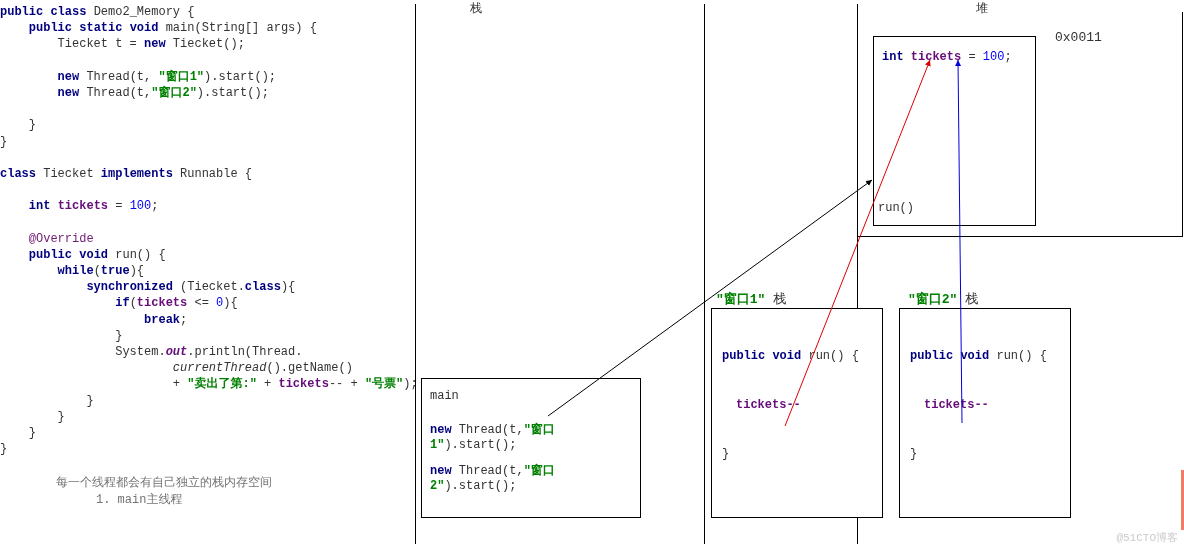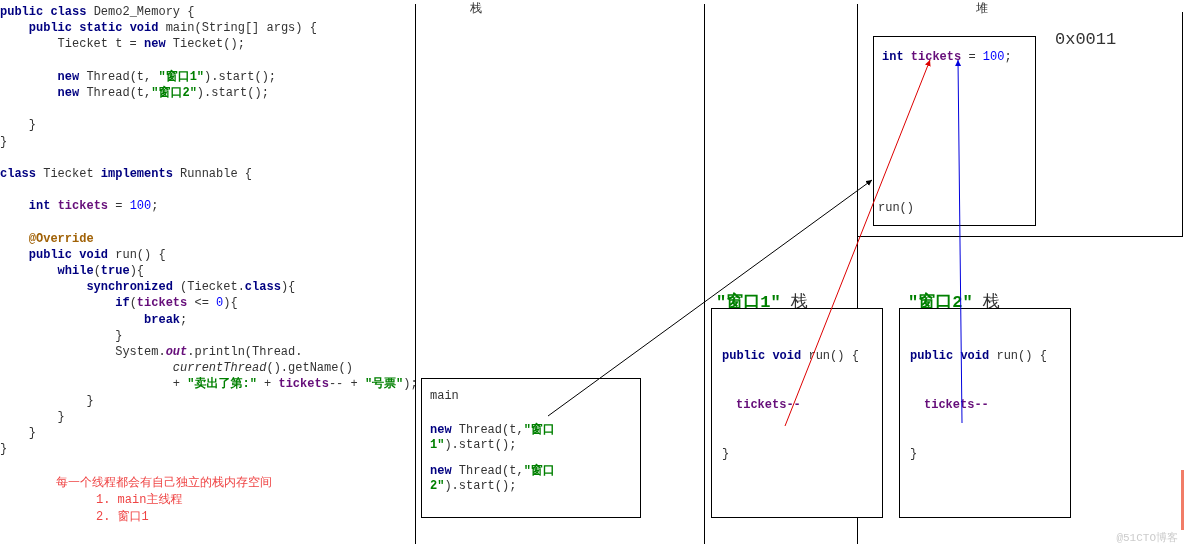--- a/index.html
+++ b/index.html
@@ -11,38 +11,38 @@
     color: #333;
     width: 1184px;
     height: 549px;
     position: relative;
     overflow: hidden;
   }
   .kw { color: #000080; font-weight: bold; }
   .num { color: #0000ff; }                
   .str { color: #008000; font-weight: bold; }      
   .cls { color: #333; }                   
-  .ann { color: #a16207; font-weight: bold; }                
+  .ann { color: #701a75; }                
   .fld { color: #660e7a; font-weight: bold; }
   .run-name { font-style: italic; }
 
   #code-left {
     position: absolute;
     left: 0;
     top: 4px;
     width: 415px;
     white-space: pre;
     line-height: 1.35;
   }
   #comments {
     position: absolute;
     left: 56px;
     top: 475px;
     line-height: 1.4;
-    color: #ef4444;
+    color: #737373;
   }
 
   .frame {
     position: absolute;
     border: 1px solid #000;
     background: #fff;
   }
 
   
   .vline {
@@ -53,21 +53,21 @@
     background: #000;
   }
   .header-label {
     position: absolute;
     top: 0px;
     font-size: 12px;
   }
 
   .tiny-label {
     position: absolute;
-    font-size: 17px;
+    font-size: 13px;
   }
 
   svg.arrows {
     position: absolute;
     left: 0;
     top: 0;
     width: 1184px;
     height: 549px;
     pointer-events: none;
   }
@@ -115,21 +115,20 @@
                         <span class="run-name">currentThread</span><span>().getName()</span>
                         <span>+ </span><span class="str">"卖出了第:"</span><span> + </span><span class="fld">tickets</span><span>-- + </span><span class="str">"号票"</span><span>);</span>
             <span>}</span>
         <span>}</span>
     <span>}</span>
 <span>}</span></div>
 
 <div id="comments">
   <div>每一个线程都会有自己独立的栈内存空间</div>
   <div style="margin-left:40px">1. main主线程</div>
-  <div style="margin-left:40px">2. 窗口1</div>
 </div>
 
 <div class="vline" style="left:415px"></div>
 <div class="vline" style="left:704px"></div>
 <div class="vline" style="left:857px"></div>
 <div class="header-label" style="left:470px">栈</div>
 <div class="header-label" style="left:976px">堆</div>
 <div class="vline" style="left:1182px; top:12px; height:225px;"></div>
 <div style="position:absolute;left:857px;top:236px;width:326px;height:1px;background:#000"></div>
 

